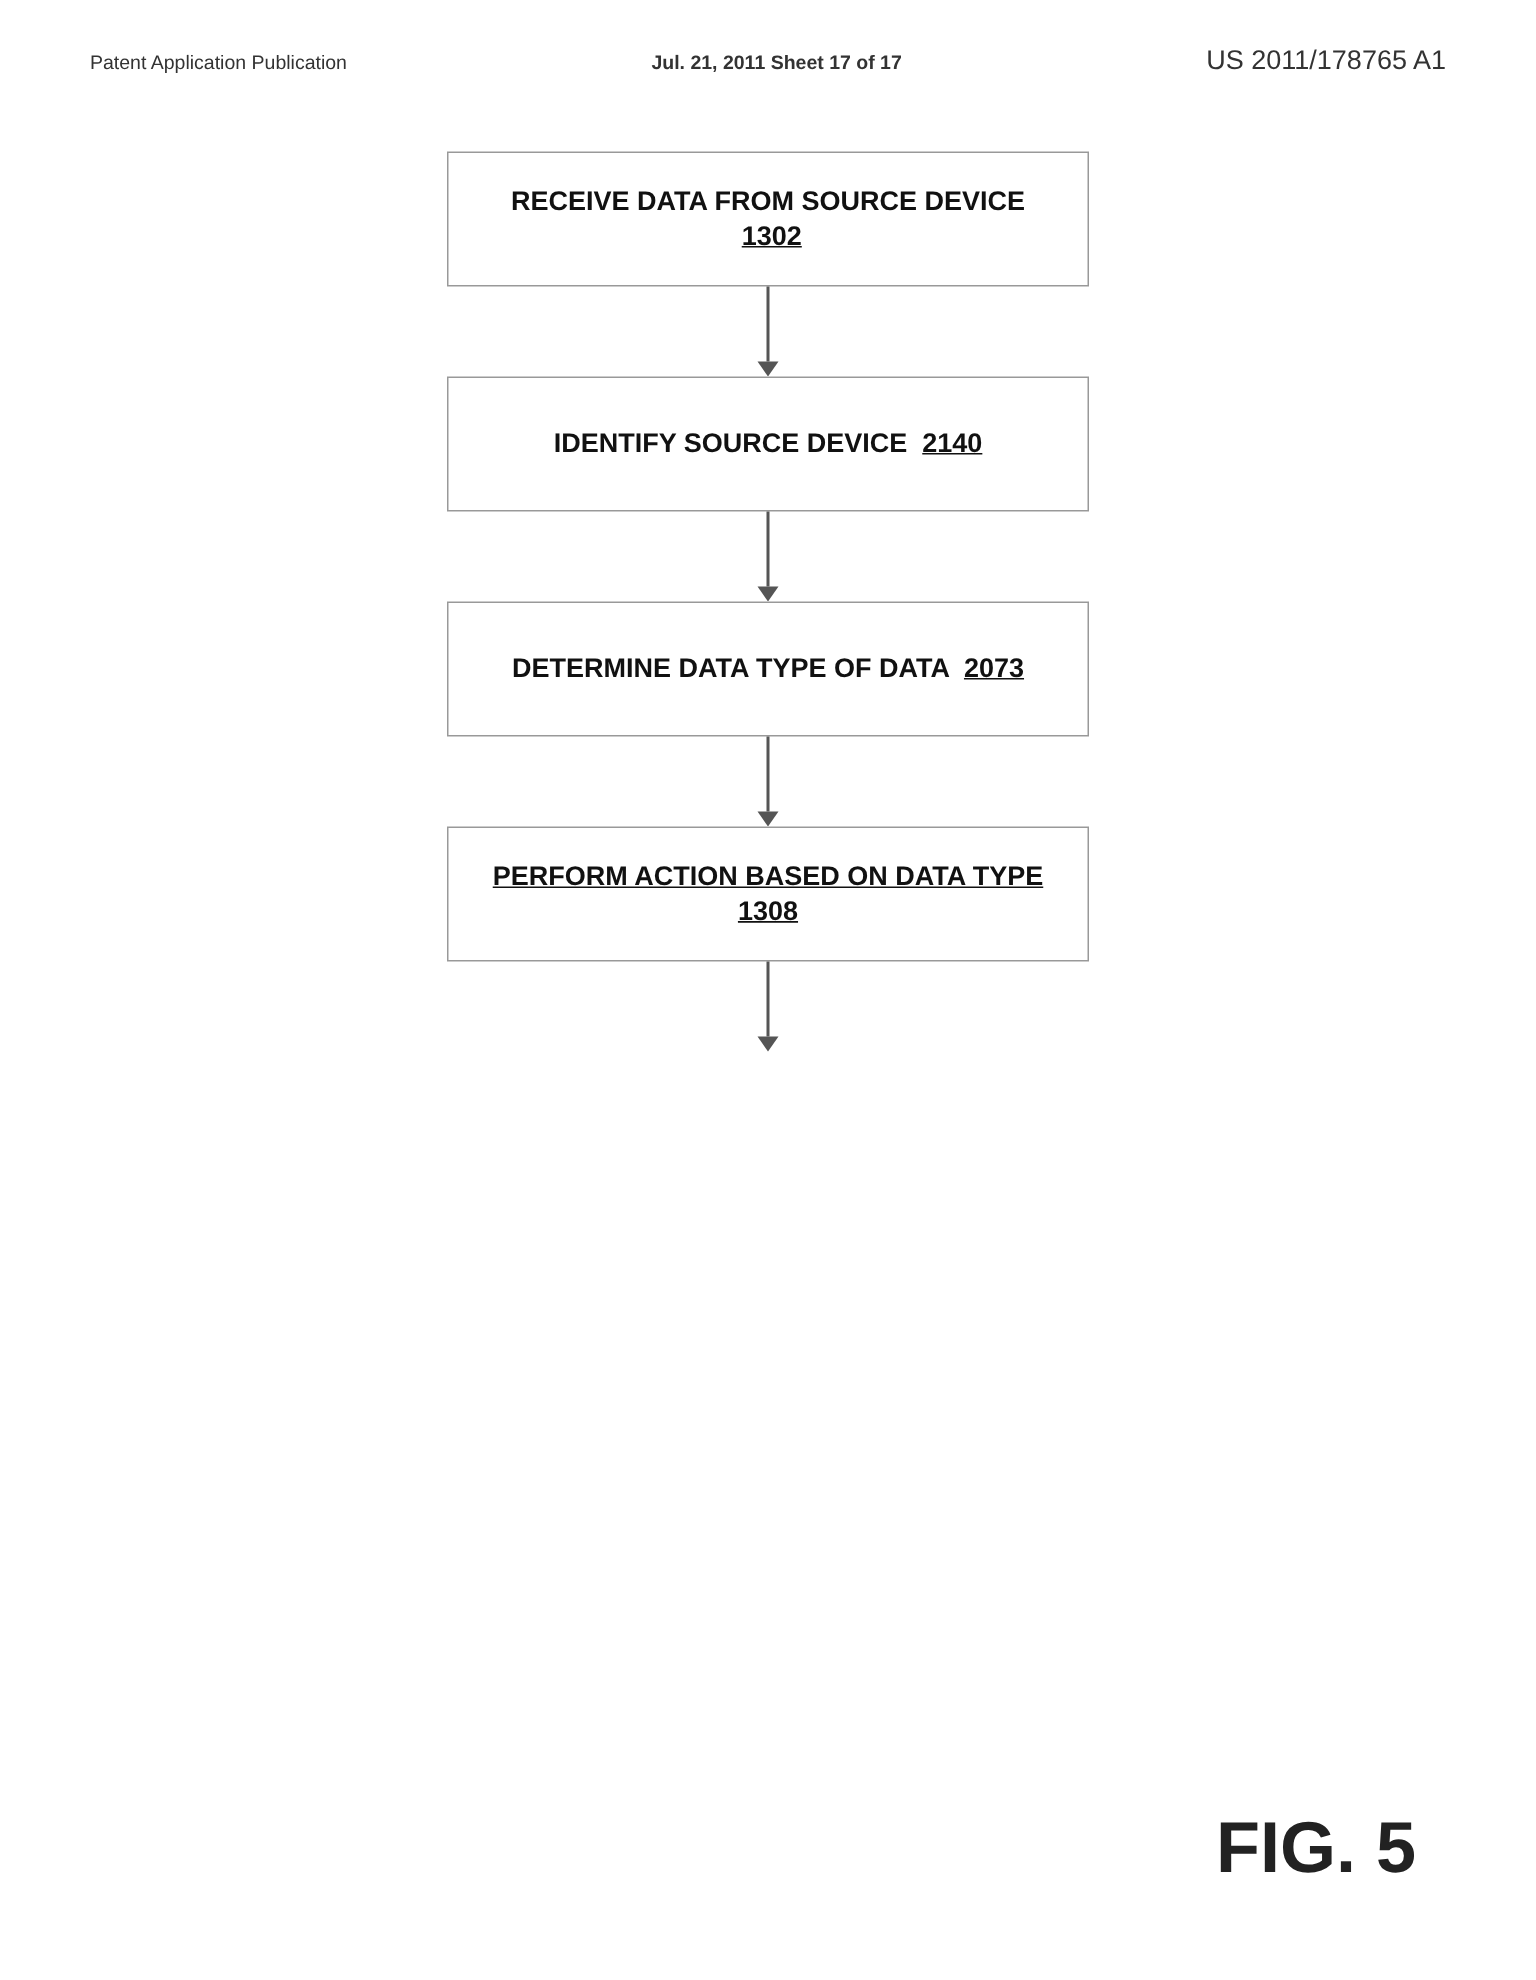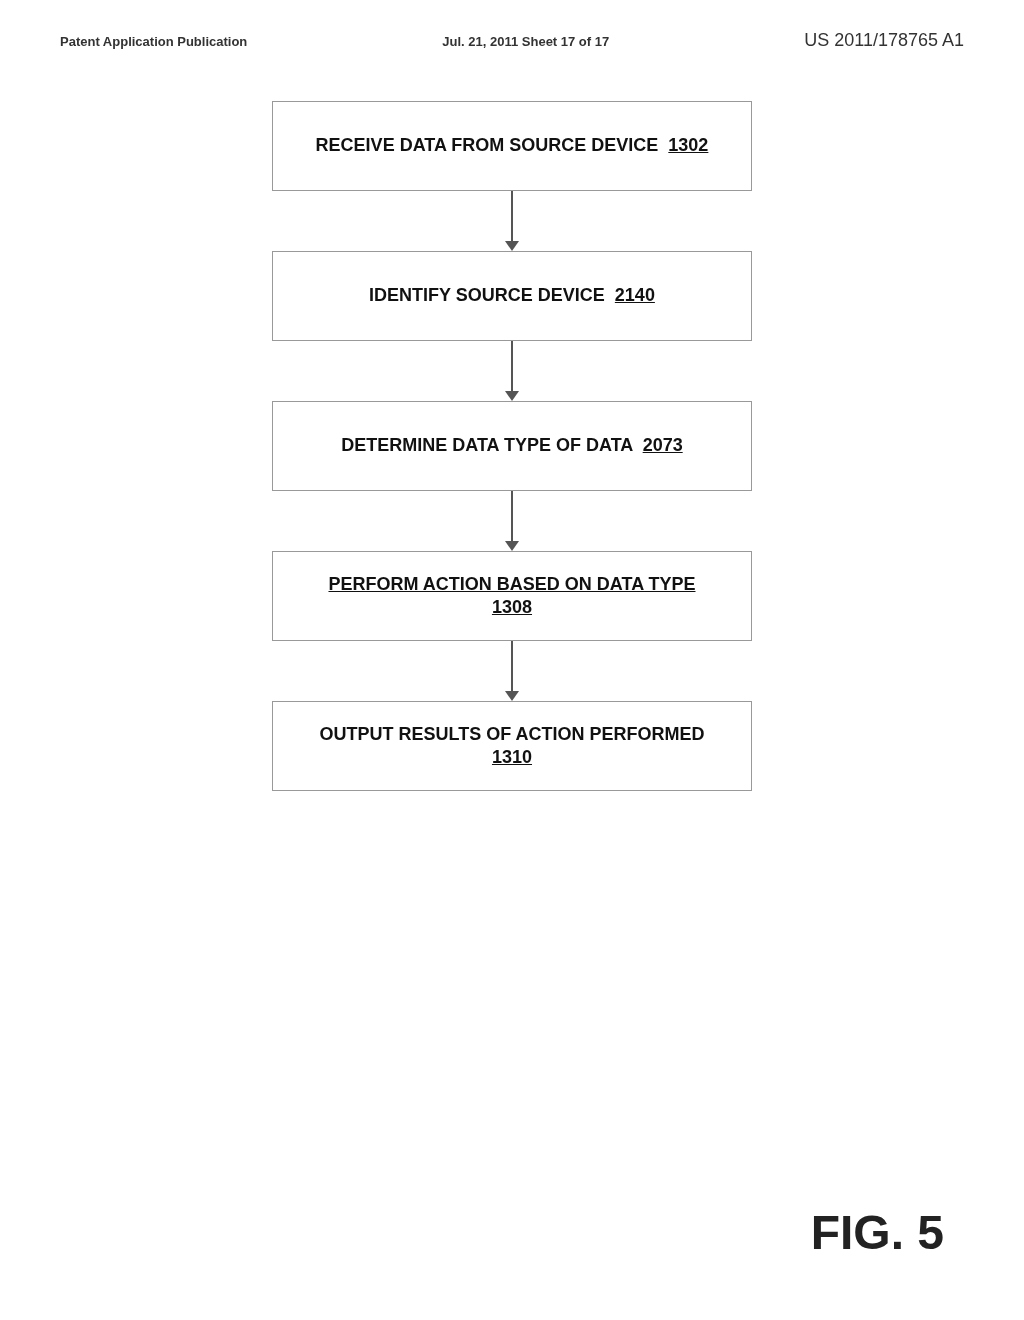--- a/index.html
+++ b/index.html
@@ -23,21 +23,21 @@
     .header {
       display: flex;
       justify-content: space-between;
       align-items: baseline;
       margin-bottom: 50px;
       font-size: 14px;
       color: #333;
     }
 
     .header-left {
-      font-weight: bold;
+      font-weight: normal;
       font-size: 13px;
     }
 
     .header-center {
       font-size: 13px;
       font-weight: bold;
     }
 
     .header-right {
       font-size: 18px;
@@ -47,21 +47,21 @@
       display: flex;
       flex-direction: column;
       align-items: center;
       margin-top: 20px;
       gap: 0;
     }
 
     .flow-box {
       border: 1.5px solid #999;
       background: #fff;
-      width: 480px;
+      width: 428px;
       min-height: 90px;
       display: flex;
       align-items: center;
       justify-content: center;
       text-align: center;
       padding: 18px 20px;
       position: relative;
     }
 
     .flow-box-text {
@@ -161,24 +161,18 @@
         <span>PERFORM ACTION BASED ON DATA TYPE</span>
         <span class="flow-box-number">1308</span>
       </div>
     </div>
 
     <div class="arrow-connector">
       <div class="arrow-line"></div>
       <div class="arrow-head"></div>
     </div>
 
-    <div class="flow-box">
-      <div class="flow-box-text" style="display:flex; flex-direction:column; align-items:center;">
-        <span>OUTPUT RESULTS OF ACTION PERFORMED</span>
-        <span class="flow-box-number">1310</span>
-      </div>
-    </div>
 
   </div>
 
   <div class="fig-label">FIG. 5</div>
 
 </div>
 
 </body></html>

